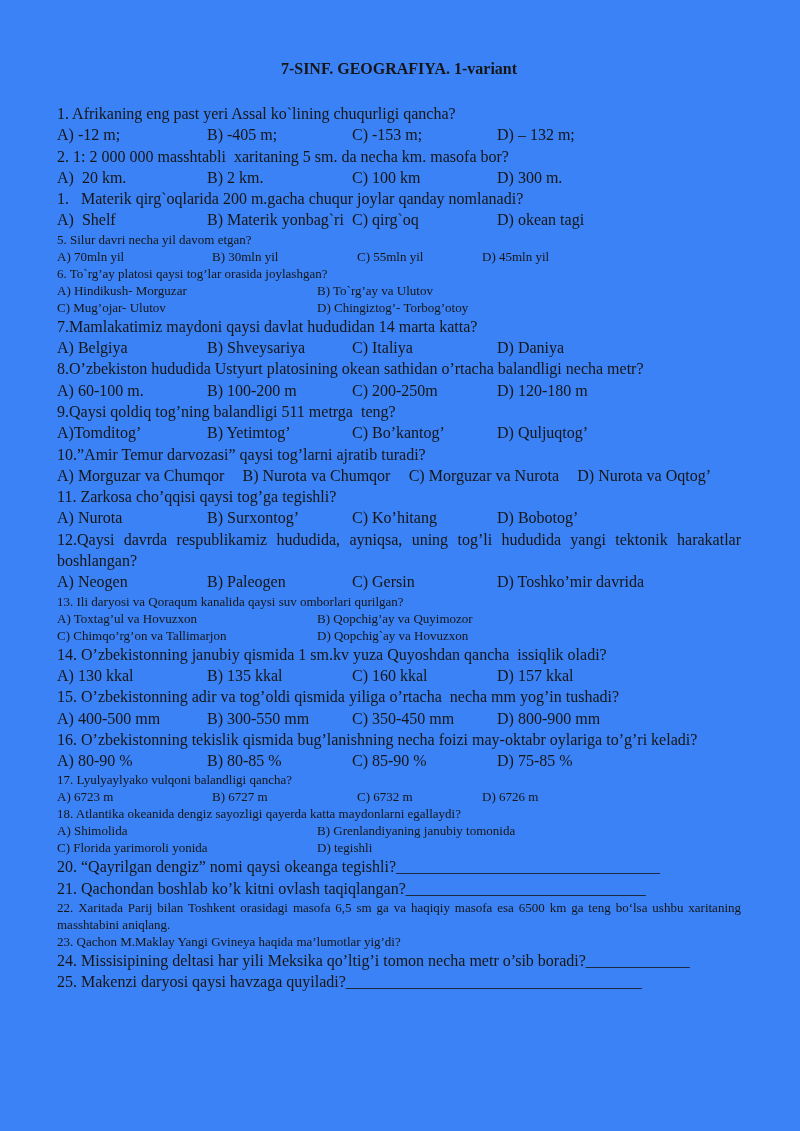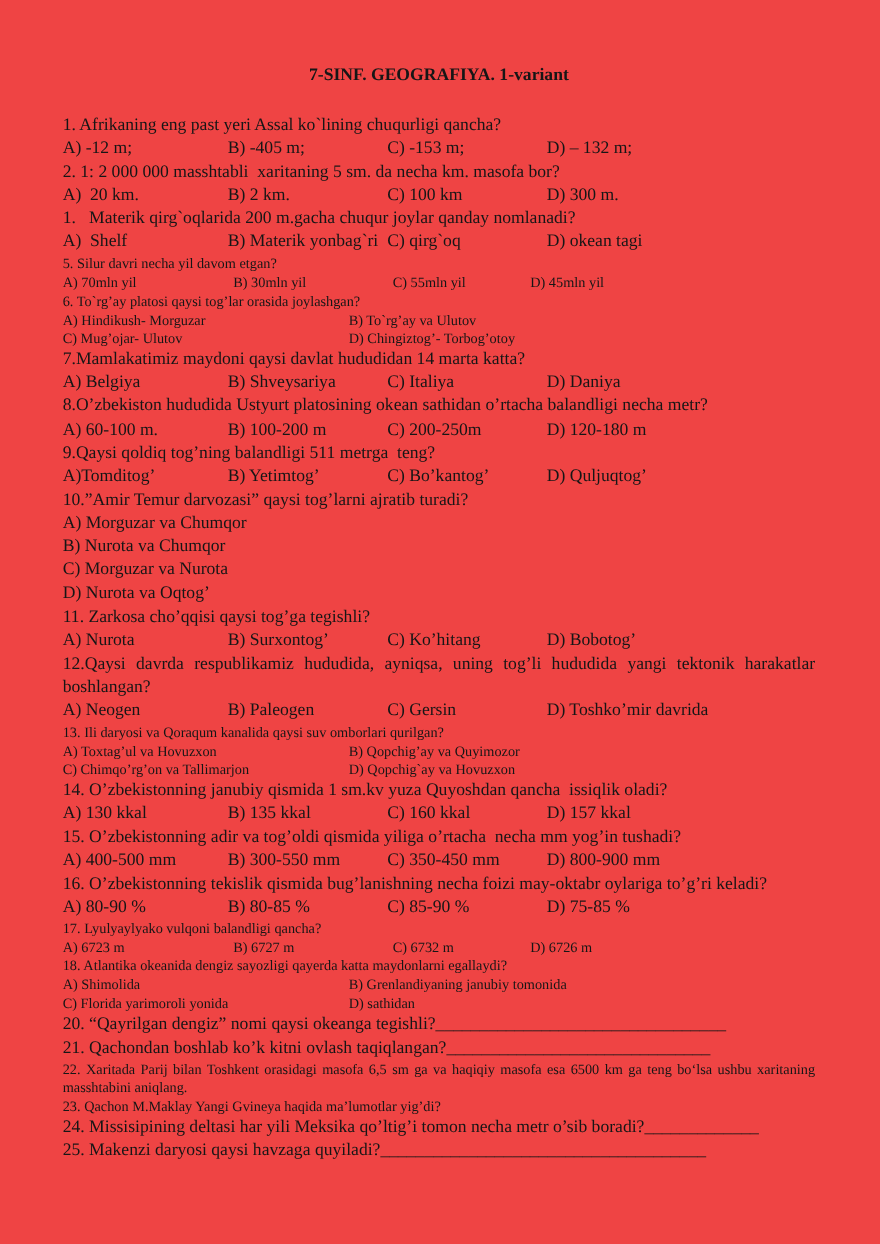--- a/index.html
+++ b/index.html
@@ -7,37 +7,37 @@
     width: 800px; height: 1131px;
     background: #ffffff;
     color: #161616;
     font-family: "Liberation Serif", "DejaVu Serif", serif;
   }
   .page {
     box-sizing: border-box;
     width: 800px; height: 1131px;
     padding: 58px 59px 0 57px;
     overflow: hidden;
-    background: #ef4444;
+    background: #3b82f6;
   }
   .title {
     font-weight: 700;
     font-size: 16px;
     line-height: 21px;
     text-align: center;
     margin-bottom: 24px;
   }
   .q-text, .option { white-space: pre-wrap; }
   .q.large { font-size: 16px; line-height: 21.3px; }
   .q.small { font-size: 13px; line-height: 17px; }
   .q-text.justify { white-space: normal; text-align: justify; }
   .options.cols4 { display: grid; grid-template-columns: 150px 145px 145px auto; }
   .q.small .options.cols4 { grid-template-columns: 155px 145px 125px auto; }
   .options.cols2 { display: grid; grid-template-columns: 260px auto; }
-  .options.spread { display: flex; padding-right: 30px; flex-direction: column; }
+  .options.spread { display: flex; justify-content: space-between; padding-right: 30px; }
   .gap-before { margin-top: 18px; }
 </style>
 </head>
 <body>
 
 <div class="page">
   <div class="title">7-SINF. GEOGRAFIYA. 1-variant</div>
   <div>
       <div class="q large">
         <div class="q-text">1. Afrikaning eng past yeri Assal ko`lining chuqurligi qancha?</div>
@@ -182,21 +182,21 @@
           <span class="option">C) 6732 m</span>
           <span class="option">D) 6726 m</span>
         </div>
       </div>
       <div class="q small">
         <div class="q-text">18. Atlantika okeanida dengiz sayozligi qayerda katta maydonlarni egallaydi?</div>
         <div class="options cols2">
           <span class="option">A) Shimolida</span>
           <span class="option">B) Grenlandiyaning janubiy tomonida</span>
           <span class="option">C) Florida yarimoroli yonida</span>
-          <span class="option">D) sathidan</span>
+          <span class="option">D) tegishli</span>
         </div>
       </div>
       <div class="q large">
         <div class="q-text">20. “Qayrilgan dengiz” nomi qaysi okeanga tegishli?_________________________________</div>
       </div>
       <div class="q large">
         <div class="q-text">21. Qachondan boshlab ko’k kitni ovlash taqiqlangan?______________________________</div>
       </div>
       <div class="q small">
         <div class="q-text justify">22.  Xaritada Parij bilan Toshkent orasidagi masofa 6,5 sm ga va haqiqiy masofa esa 6500 km ga teng bo‘lsa ushbu xaritaning masshtabini aniqlang.</div>

